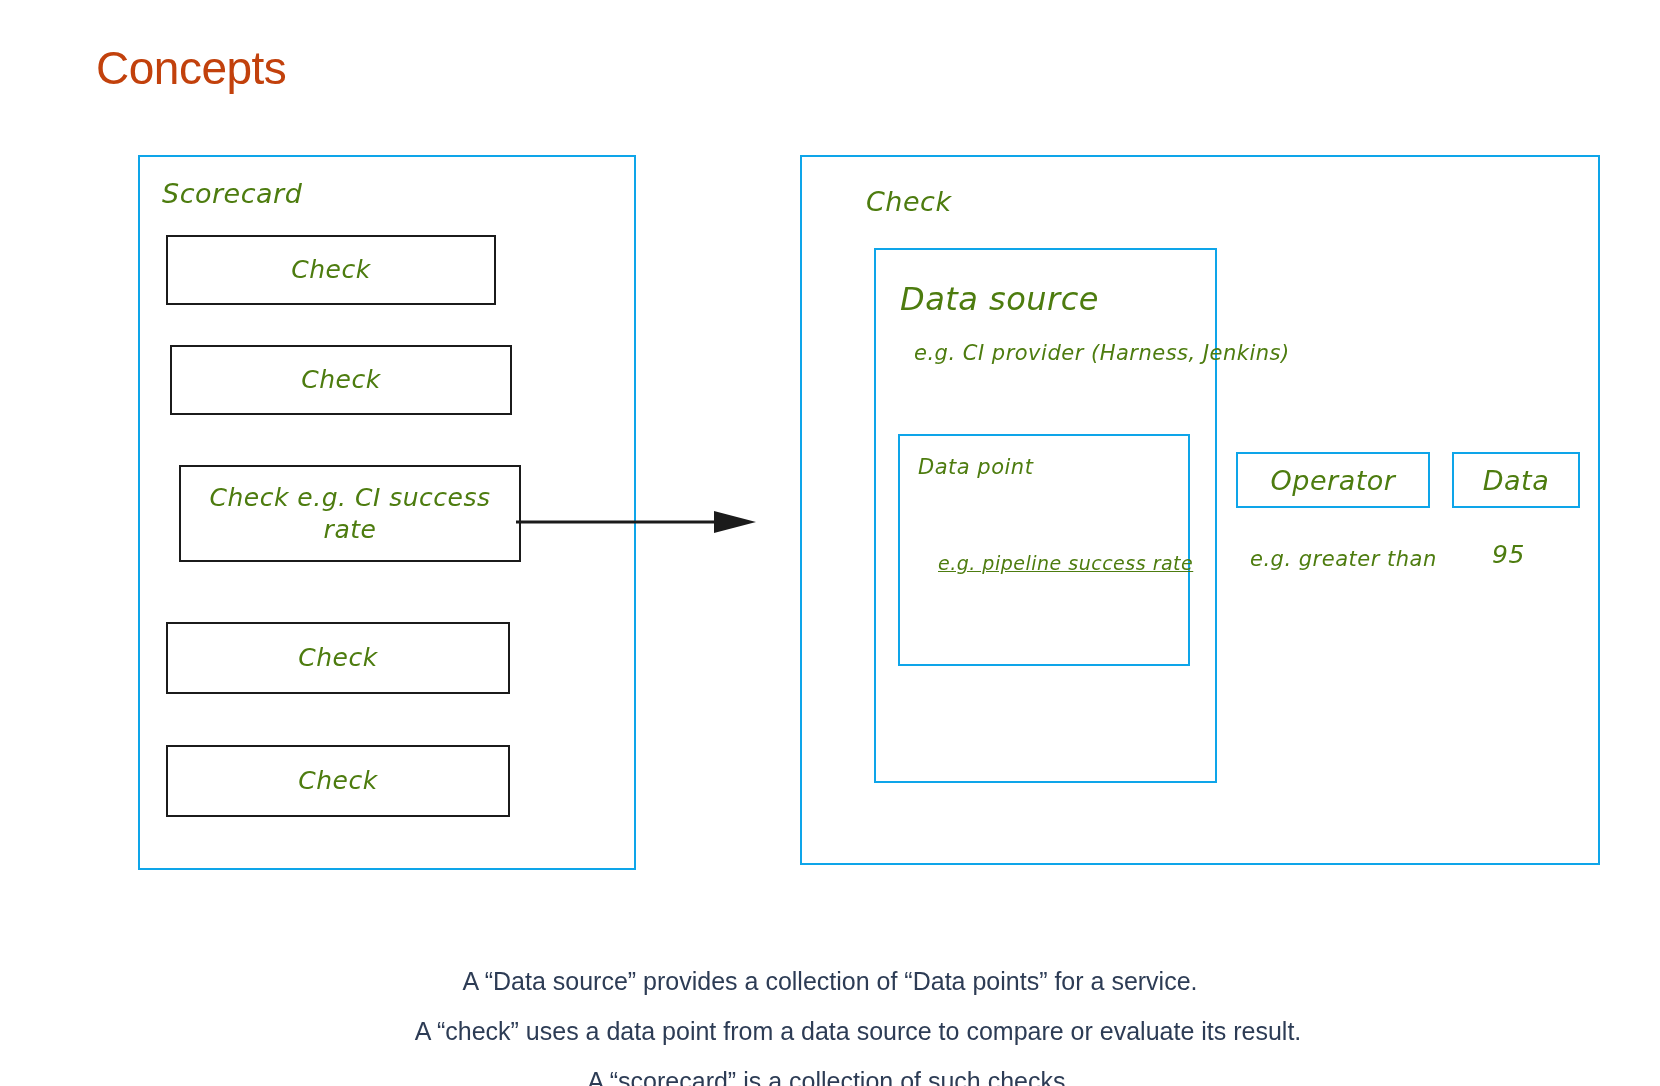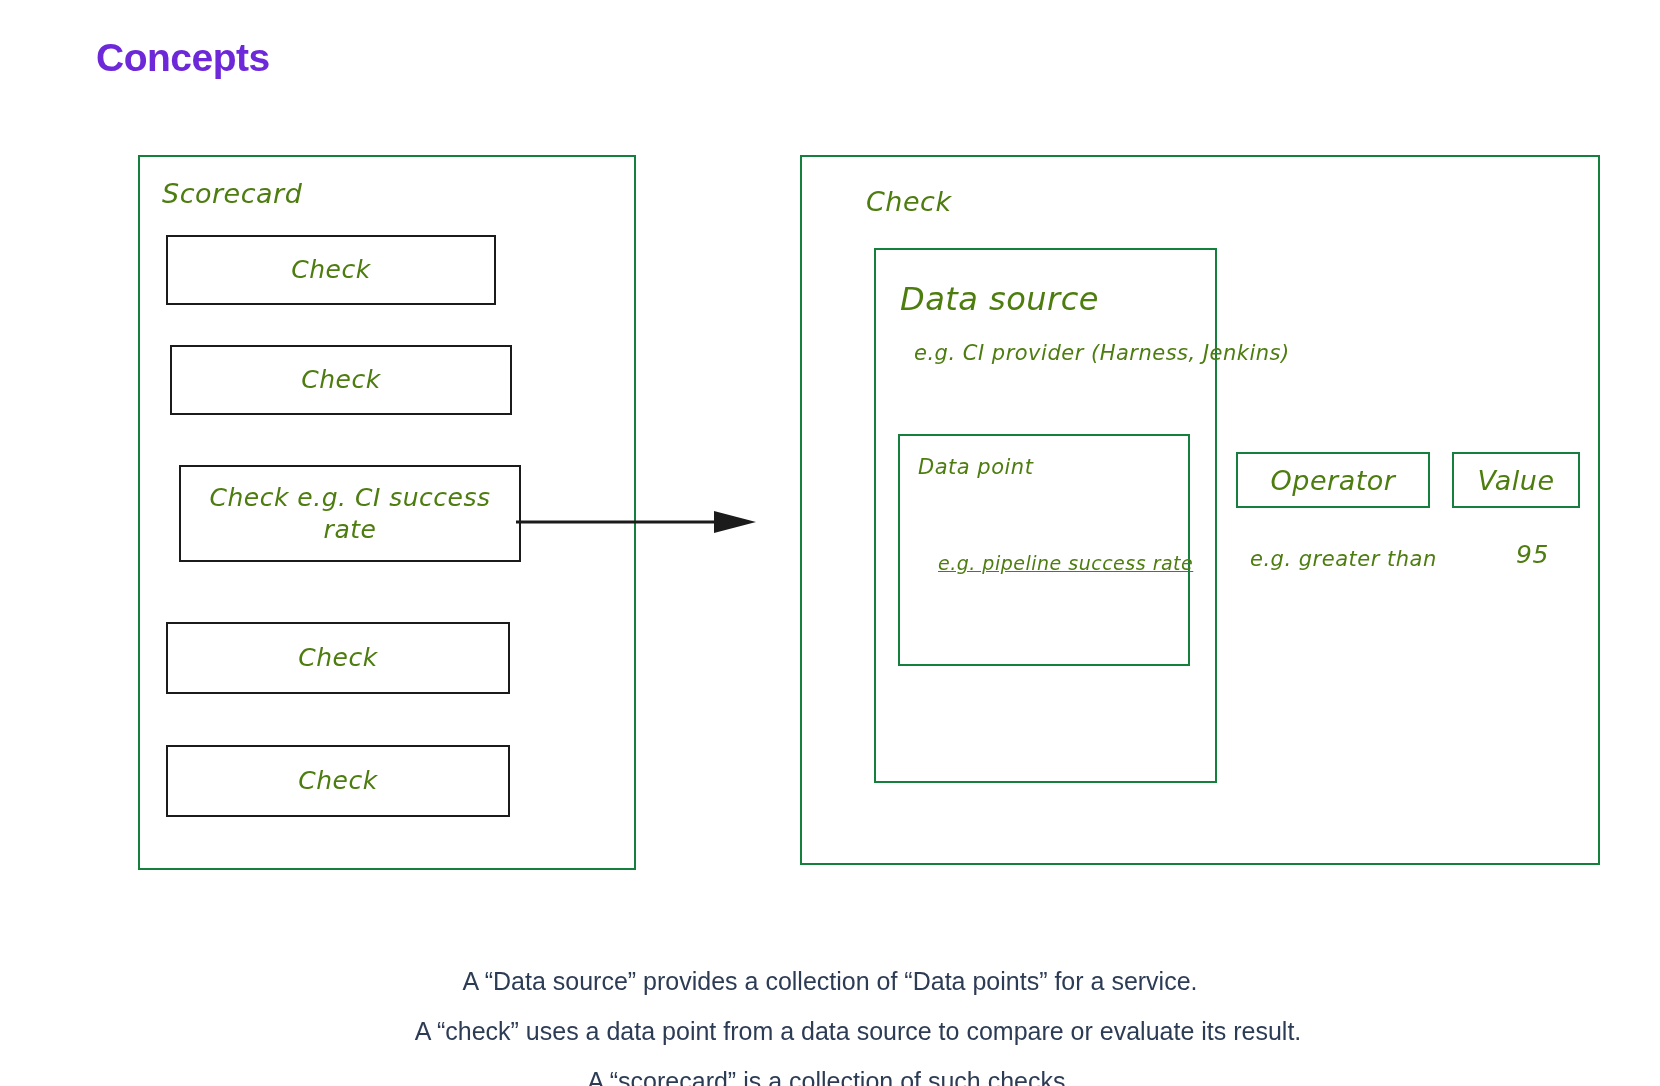--- a/index.html
+++ b/index.html
@@ -13,37 +13,37 @@
     position: relative;
     font-family: "Liberation Sans", sans-serif;
     color: #2b3a52;
     overflow: hidden;
   }
 
   .page-title {
     position: absolute;
     left: 96px;
     top: 10px;
-    font-size: 39px;
-    font-weight: bold;
-    color: #6d28d9;
+    font-size: 46px;
+    font-weight: normal;
+    color: #c2410c;
     letter-spacing: -0.5px;
   }
 
   
   .hand {
     font-family: "DejaVu Sans", sans-serif;
     color: #4d7c0f;
     font-style: italic;
     letter-spacing: 0.5px;
   }
 
   .box {
     position: absolute;
-    border: 2px solid #15803d;
+    border: 2px solid #0ea5e9;
     box-sizing: border-box;
     background: transparent;
   }
 
   
   #scorecard-box {
     left: 138px;
     top: 155px;
     width: 498px;
     height: 715px;
@@ -156,21 +156,20 @@
     display: flex;
     align-items: center;
     justify-content: center;
     font-size: 27px;
   }
   #value-number {
     position: absolute;
     left: 1492px;
     top: 540px;
     font-size: 25px;
-    margin-left: 24px;
   }
 
   
   .caption {
     position: absolute;
     left: 0;
     width: 1660px;
     text-align: center;
     font-size: 25px;
     color: #2d3c55;
@@ -210,18 +209,18 @@
 <div class="hand" id="datasource-title">Data source</div>
 <div class="hand" id="datasource-eg">e.g. CI provider (Harness, Jenkins)</div>
 
 <div class="box" id="datapoint-box"></div>
 <div class="hand" id="datapoint-title">Data point</div>
 <div class="hand" id="datapoint-eg">e.g. pipeline success rate</div>
 
 <div class="box hand" id="operator-box">Operator</div>
 <div class="hand" id="operator-eg">e.g. greater than</div>
 
-<div class="box hand" id="value-box">Value</div>
+<div class="box hand" id="value-box">Data</div>
 <div class="hand" id="value-number">95</div>
 
 <div class="caption" id="caption-1">A “Data source” provides a collection of “Data points” for a service.</div>
 <div class="caption" id="caption-2">A “check” uses a data point from a data source to compare or evaluate its result.</div>
 <div class="caption" id="caption-3">A “scorecard” is a collection of such checks.</div>
 
 </body></html>

